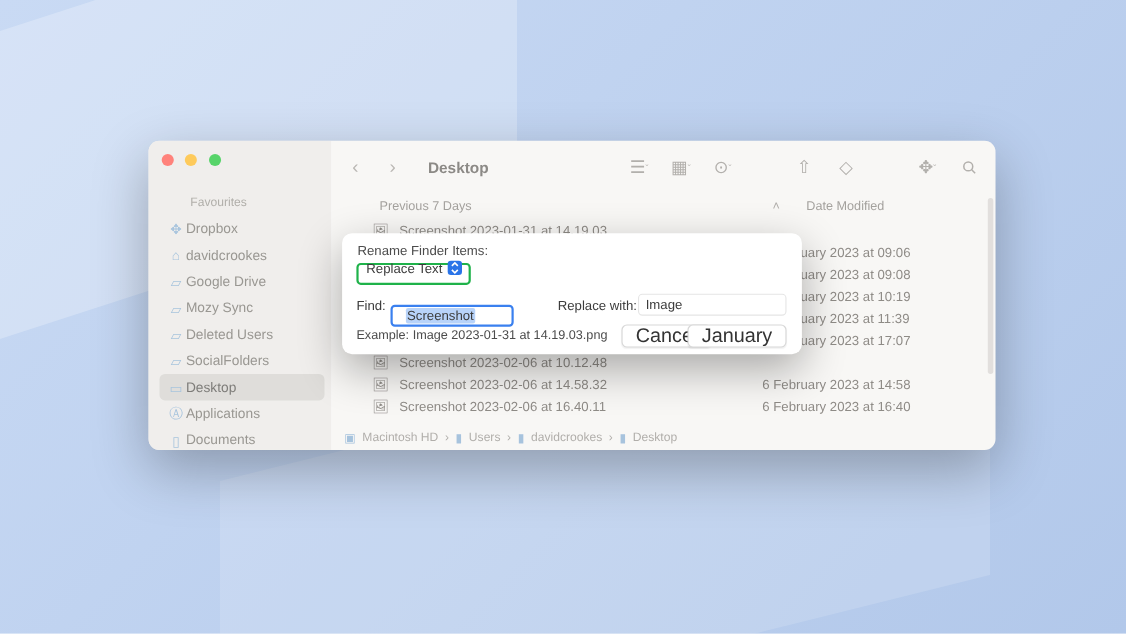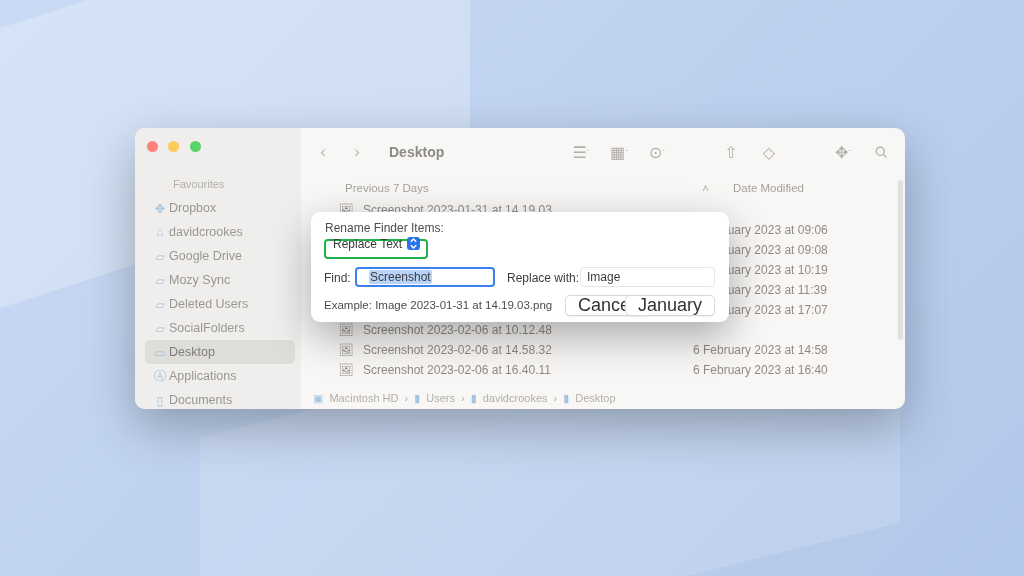--- a/index.html
+++ b/index.html
@@ -62,21 +62,21 @@
   gap:5px;
 }
 .mode-pop .arr{width:13px;height:13px;border-radius:3px;background:#2a74e8;display:flex;align-items:center;justify-content:center;}
 .mode-pop .arr svg{stroke:#fff;}
 .lbl-find{position:absolute;left:13px;top:59px;}
 .lbl-repl{position:absolute;left:196px;top:59px;}
 .inp{
   position:absolute;height:20px;border-radius:4px;padding:0 6px;
   font-size:12px;background:#fff;display:flex;align-items:center;
 }
-.inp.find{left:44px;top:55px;width:140px;border:2px solid #3a80ef;padding-left:12px;}
+.inp.find{left:44px;top:65px;width:112px;border:2px solid #3a80ef;padding-left:12px;}
 .inp.find span{background:#b8d3f9;border-radius:2px;padding:0 1px;}
 .inp.repl{left:269px;top:55px;width:135px;border:1px solid #e5e5e5;}
 .example{position:absolute;left:13px;top:87px;color:#4c4c4c;font-size:11.5px;}
 .btn{
   position:absolute;top:83px;height:21px;padding:0 12px;
   border:1px solid #d7d7d7;border-radius:5px;background:#fff;
   display:flex;align-items:center;font-size:18px;color:#333;
   box-shadow:0 1px 1px rgba(0,0,0,.05);
 }
 .btn.cancel{right:82px;} .btn.rename{right:14px;}

